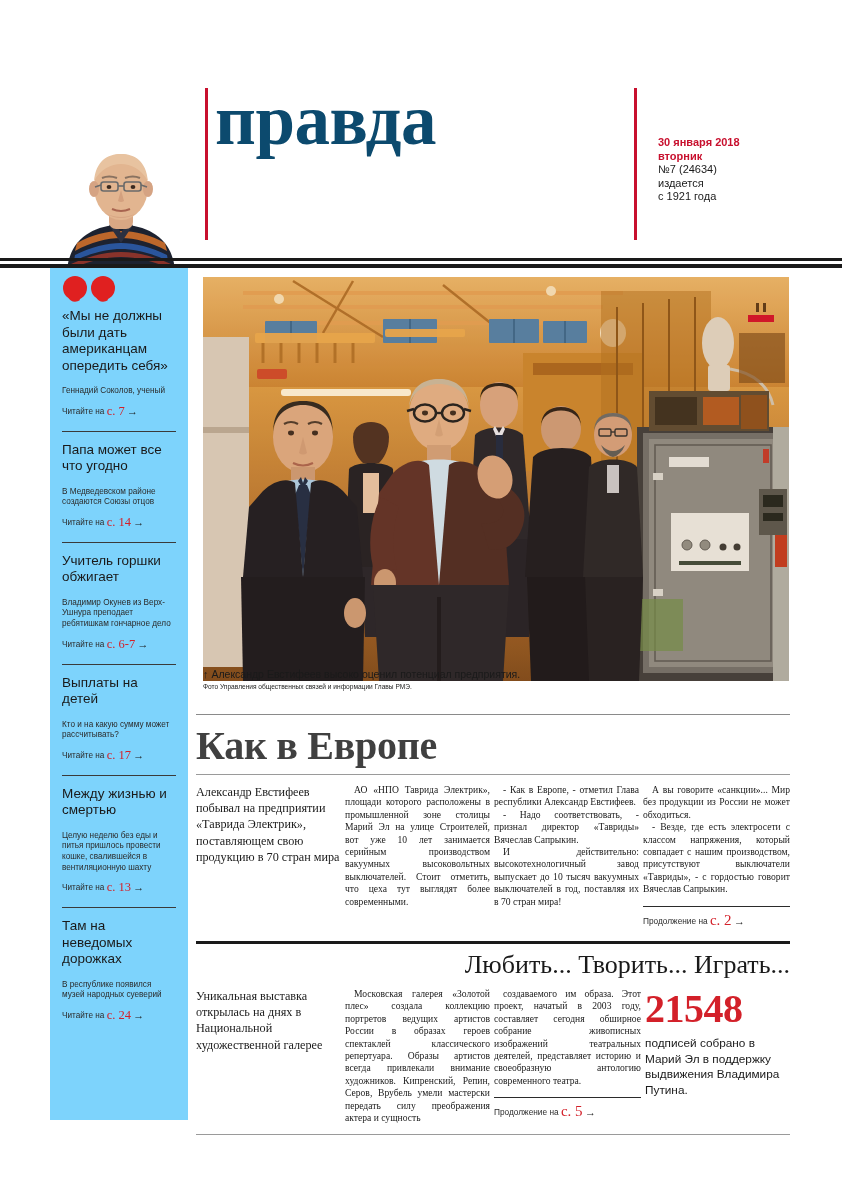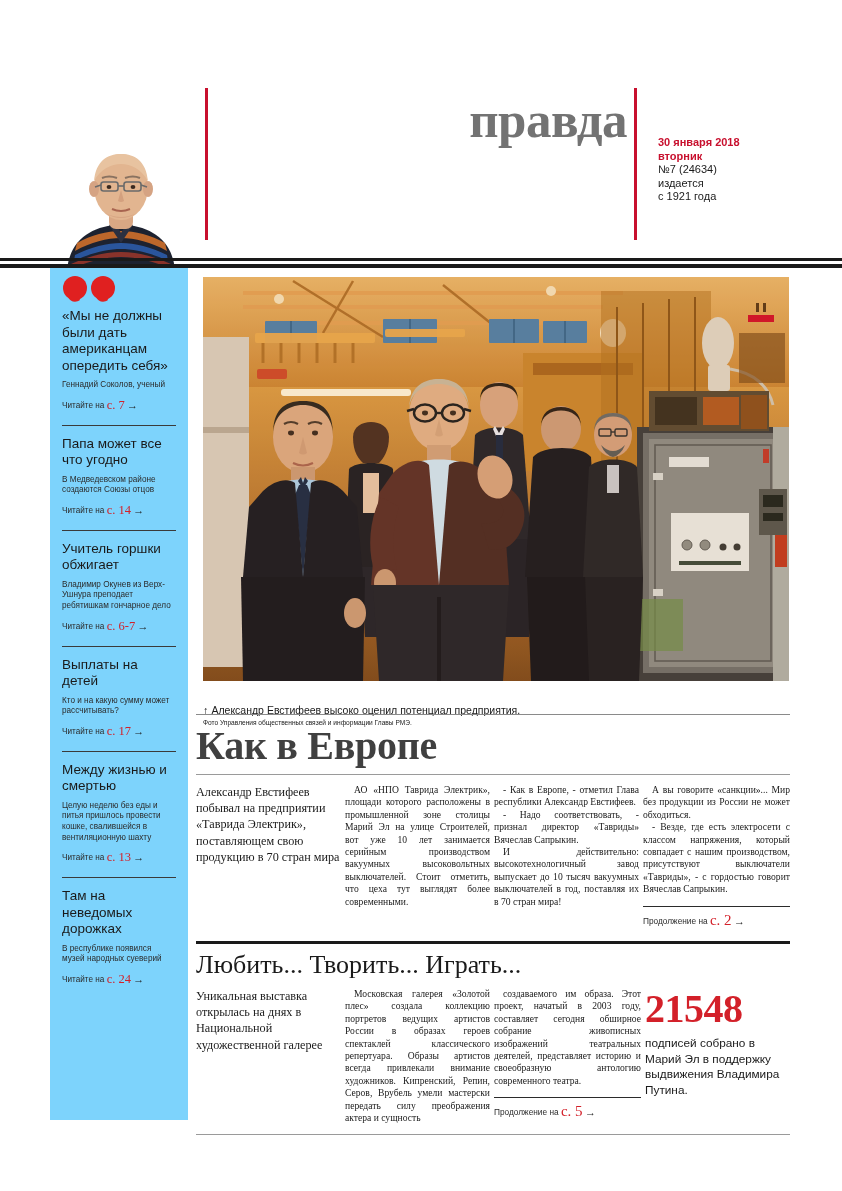--- a/index.html
+++ b/index.html
@@ -27,24 +27,23 @@
   }
   .title-block { position:absolute; left:215px; top:88px; width:412px; }
   .title-top {
     font-family: "Liberation Serif", serif;
     font-size: 59px; line-height: 60px; font-weight: 700;
     color:#1a1a1a; letter-spacing:-0.5px; white-space:nowrap;
     position:relative;
   }
   .title-bottom {
     font-family: "Liberation Serif", serif;
-    font-size: 51px; line-height: 72px; font-weight: 700;
-    color:#737373; letter-spacing:-0.5px; white-space:nowrap;
+    font-size: 71px; line-height: 72px; font-weight: 700;
+    color:#0c4a6e; letter-spacing:-0.5px; white-space:nowrap;
     margin-top:-4px;
-    text-align:right;
   }
   .flame {
     position:absolute; left:159px; top:-12px; width:10px; height:20px;
   }
   .issue-block {
     position:absolute; left:658px; top:136px; width:180px;
     font-size:11px; line-height:13.6px; color:#1a1a1a;
   }
   .issue-date { color:#c8102e; font-weight:700; }
   .issue-day  { color:#c8102e; font-weight:700; }
@@ -61,37 +60,37 @@
   .quote-marks { padding-top:8px; height:30px; }
   .quote-marks svg { display:block; }
 
   .teaser { padding:10px 0 12px 0; }
   .teaser + .teaser { border-top: 1.5px solid #3a3a3a; }
   .teaser-head {
     font-size:13.5px; line-height:16.5px; font-weight:400; color:#1a1a1a;
   }
   .teaser-head.quote-head { font-size:13.5px; line-height:16.5px; }
   .teaser-sub {
-    font-size:8.2px; line-height:10.6px; color:#2b2b2b; margin-top:6px;
+    font-size:8.2px; line-height:10.6px; color:#2b2b2b; margin-top:12px;
   }
   .teaser-link {
     font-size:8.2px; color:#2b2b2b; margin-top:7px; white-space:nowrap;
   }
   .teaser-link .pg {
     color:#d32029; font-size:12.5px; font-family:"Liberation Serif", serif;
     vertical-align:-1px;
   }
   .teaser-link .arr { color:#1a1a1a; font-size:11px; vertical-align:-1px; }
 
   
   .photo-wrap { position:absolute; left:203px; top:277px; width:586px; height:404px; overflow:hidden; }
   .photo-wrap svg { display:block; }
 
   .photo-caption {
-    position:absolute; left:203px; top:704px; width:586px;
+    position:absolute; left:203px; top:668px; width:586px;
   }
   .cap-main { font-size:10.5px; color:#1a1a1a; line-height:13px; }
   .cap-main .uparrow { font-size:11px; }
   .cap-credit { font-size:6.6px; color:#1a1a1a; line-height:9px; margin-top:1px; }
 
   .rule-under-caption {
     position:absolute; left:196px; top:714px; width:594px; height:1.2px; background:#8a8a8a;
   }
 
   
@@ -121,21 +120,21 @@
   .cont .arr { color:#1a1a1a; font-size:11px; vertical-align:-1px; }
 
   .rule-heavy {
     position:absolute; left:196px; top:941px; width:594px; height:3px; background:#1a1a1a;
   }
 
   
   .article2 { position:absolute; left:196px; top:950px; width:594px; }
   .headline2 {
     font-family:"Liberation Serif", serif; font-weight:400;
-    font-size:26px; line-height:30px; color:#1a1a1a;
+    font-size:26px; line-height:30px; color:#1a1a1a;text-align:right;
   }
   .cols2 { display:flex; gap:4px; margin-top:8px; }
 
   
   .sigbox { width:147px; }
   .signum {
     font-family:"Liberation Serif", serif; font-weight:700;
     font-size:40px; line-height:42px; color:#d32029; letter-spacing:-0.5px;
   }
   .sigtext {

